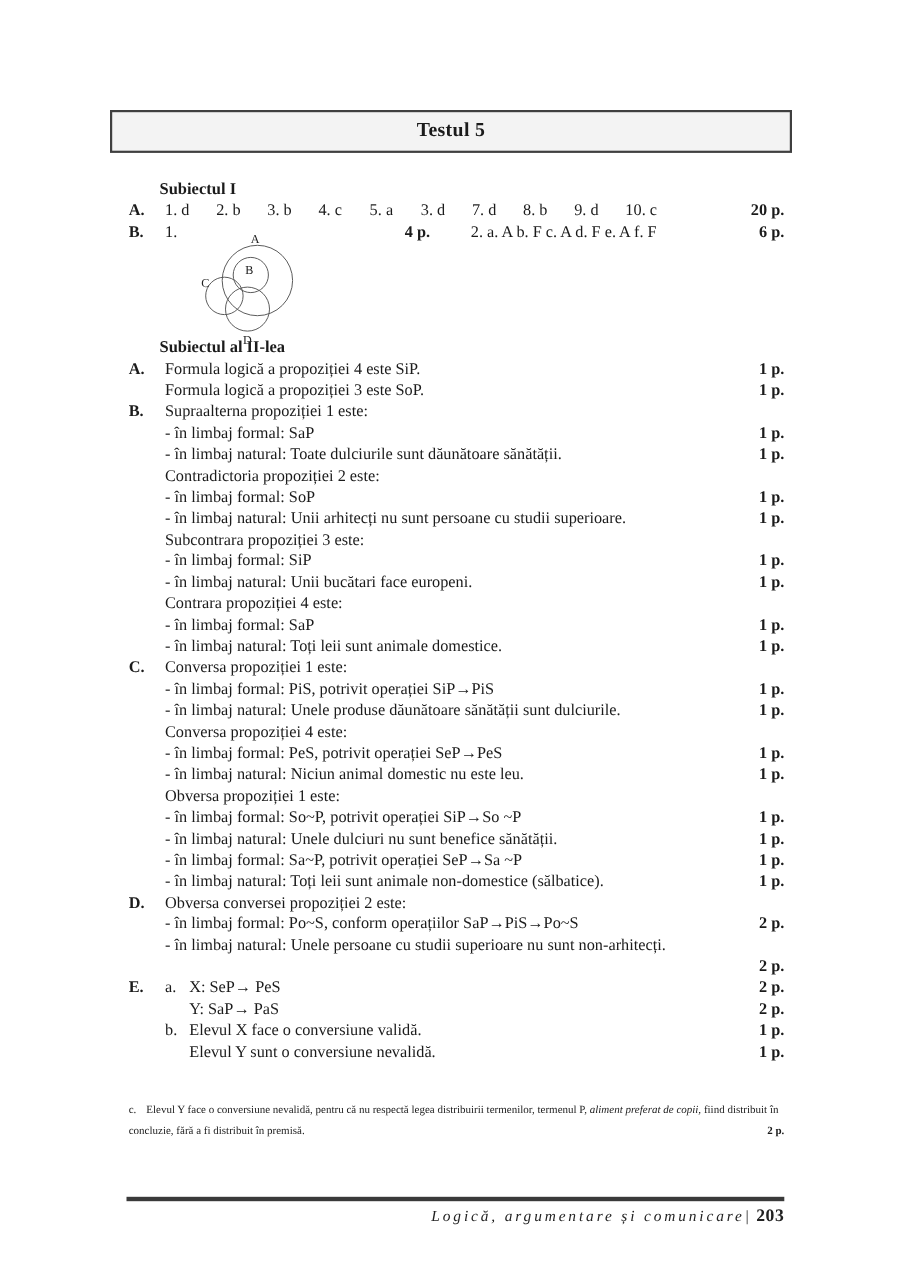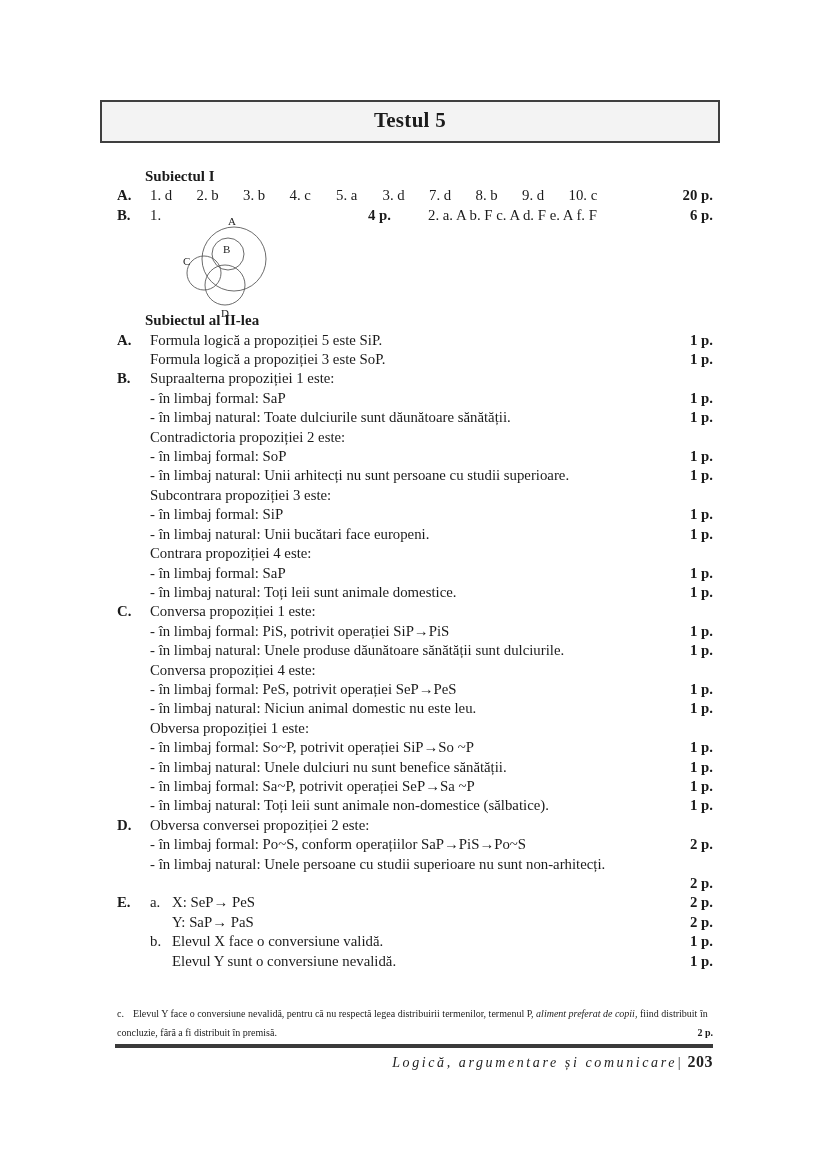--- a/index.html
+++ b/index.html
@@ -13,21 +13,21 @@
   }
   .page { position:absolute; inset:0; background:#fff; }
   .inner { position:absolute; left:100px; top:100px; width:620px; }
 
   .title-box {
     border:2px solid #3f3f3f;
     background:#f3f3f3;
     text-align:center;
     padding:6px 0 8px 0;
   }
-  .title { font-weight:bold; font-size:21px; letter-spacing:.3px; }
+  .title { font-weight:bold; font-size:18px; letter-spacing:.3px; }
 
   .content { margin-top:24px; padding-left:17px; width:613px; }
 
   .heading { font-weight:bold; font-size:15px; line-height:19.4px;margin-left:28px; }
 
   .row {
     display:flex; align-items:baseline;
     font-size:14.8px; line-height:19.4px; min-height:19.4px;
   }
   .letter { flex:0 0 33px; font-weight:bold; }
@@ -50,21 +50,21 @@
   .diagram-wrap text { font-family:"Liberation Serif", serif; font-size:11px; fill:#222; }
 
   
   .para-row { display:flex; font-size:10px; line-height:19.4px;flex-direction:column; }
   .para { flex:1 1 auto; }
   .para .sub-inline { margin-right:9px; }
   .para .it { font-style:italic; }
   .para .pts-inline { float:right; font-weight:bold; }
 
   
-  .footer { position:absolute; left:115px; top:1044px; width:598px; }
+  .footer { position:absolute; left:115px; top:1088px; width:598px; }
   .footer-rule { height:4px; background:#3a3a3a; }
   .footer-text {
     margin-top:5px; text-align:right;
     font-style:italic; font-size:14px; letter-spacing:2.6px; color:#222;
   }
   .footer-text .pageno {
     font-style:normal; font-weight:bold; font-size:16px; letter-spacing:.5px; margin-left:4px;
   }
 </style>
 </head>
@@ -118,21 +118,21 @@
           <text x="52" y="104">D</text>
         </svg>
       </div>
 
       <div class="heading">Subiectul al II-lea</div>
 
       <div>
 
       <div class="row">
           <span class="letter">A.</span>
-          <span class="text">Formula logică a propoziției 5 este SiP.</span>
+          <span class="text">Formula logică a propoziției 4 este SiP.</span>
           <span class="pts">1 p.</span>
         </div>
           <div class="row">
           <span class="letter"></span>
           <span class="text">Formula logică a propoziției 3 este SoP.</span>
           <span class="pts">1 p.</span>
         </div>
           <div class="row">
           <span class="letter">B.</span>
           <span class="text">Supraalterna propoziției 1 este:</span>

